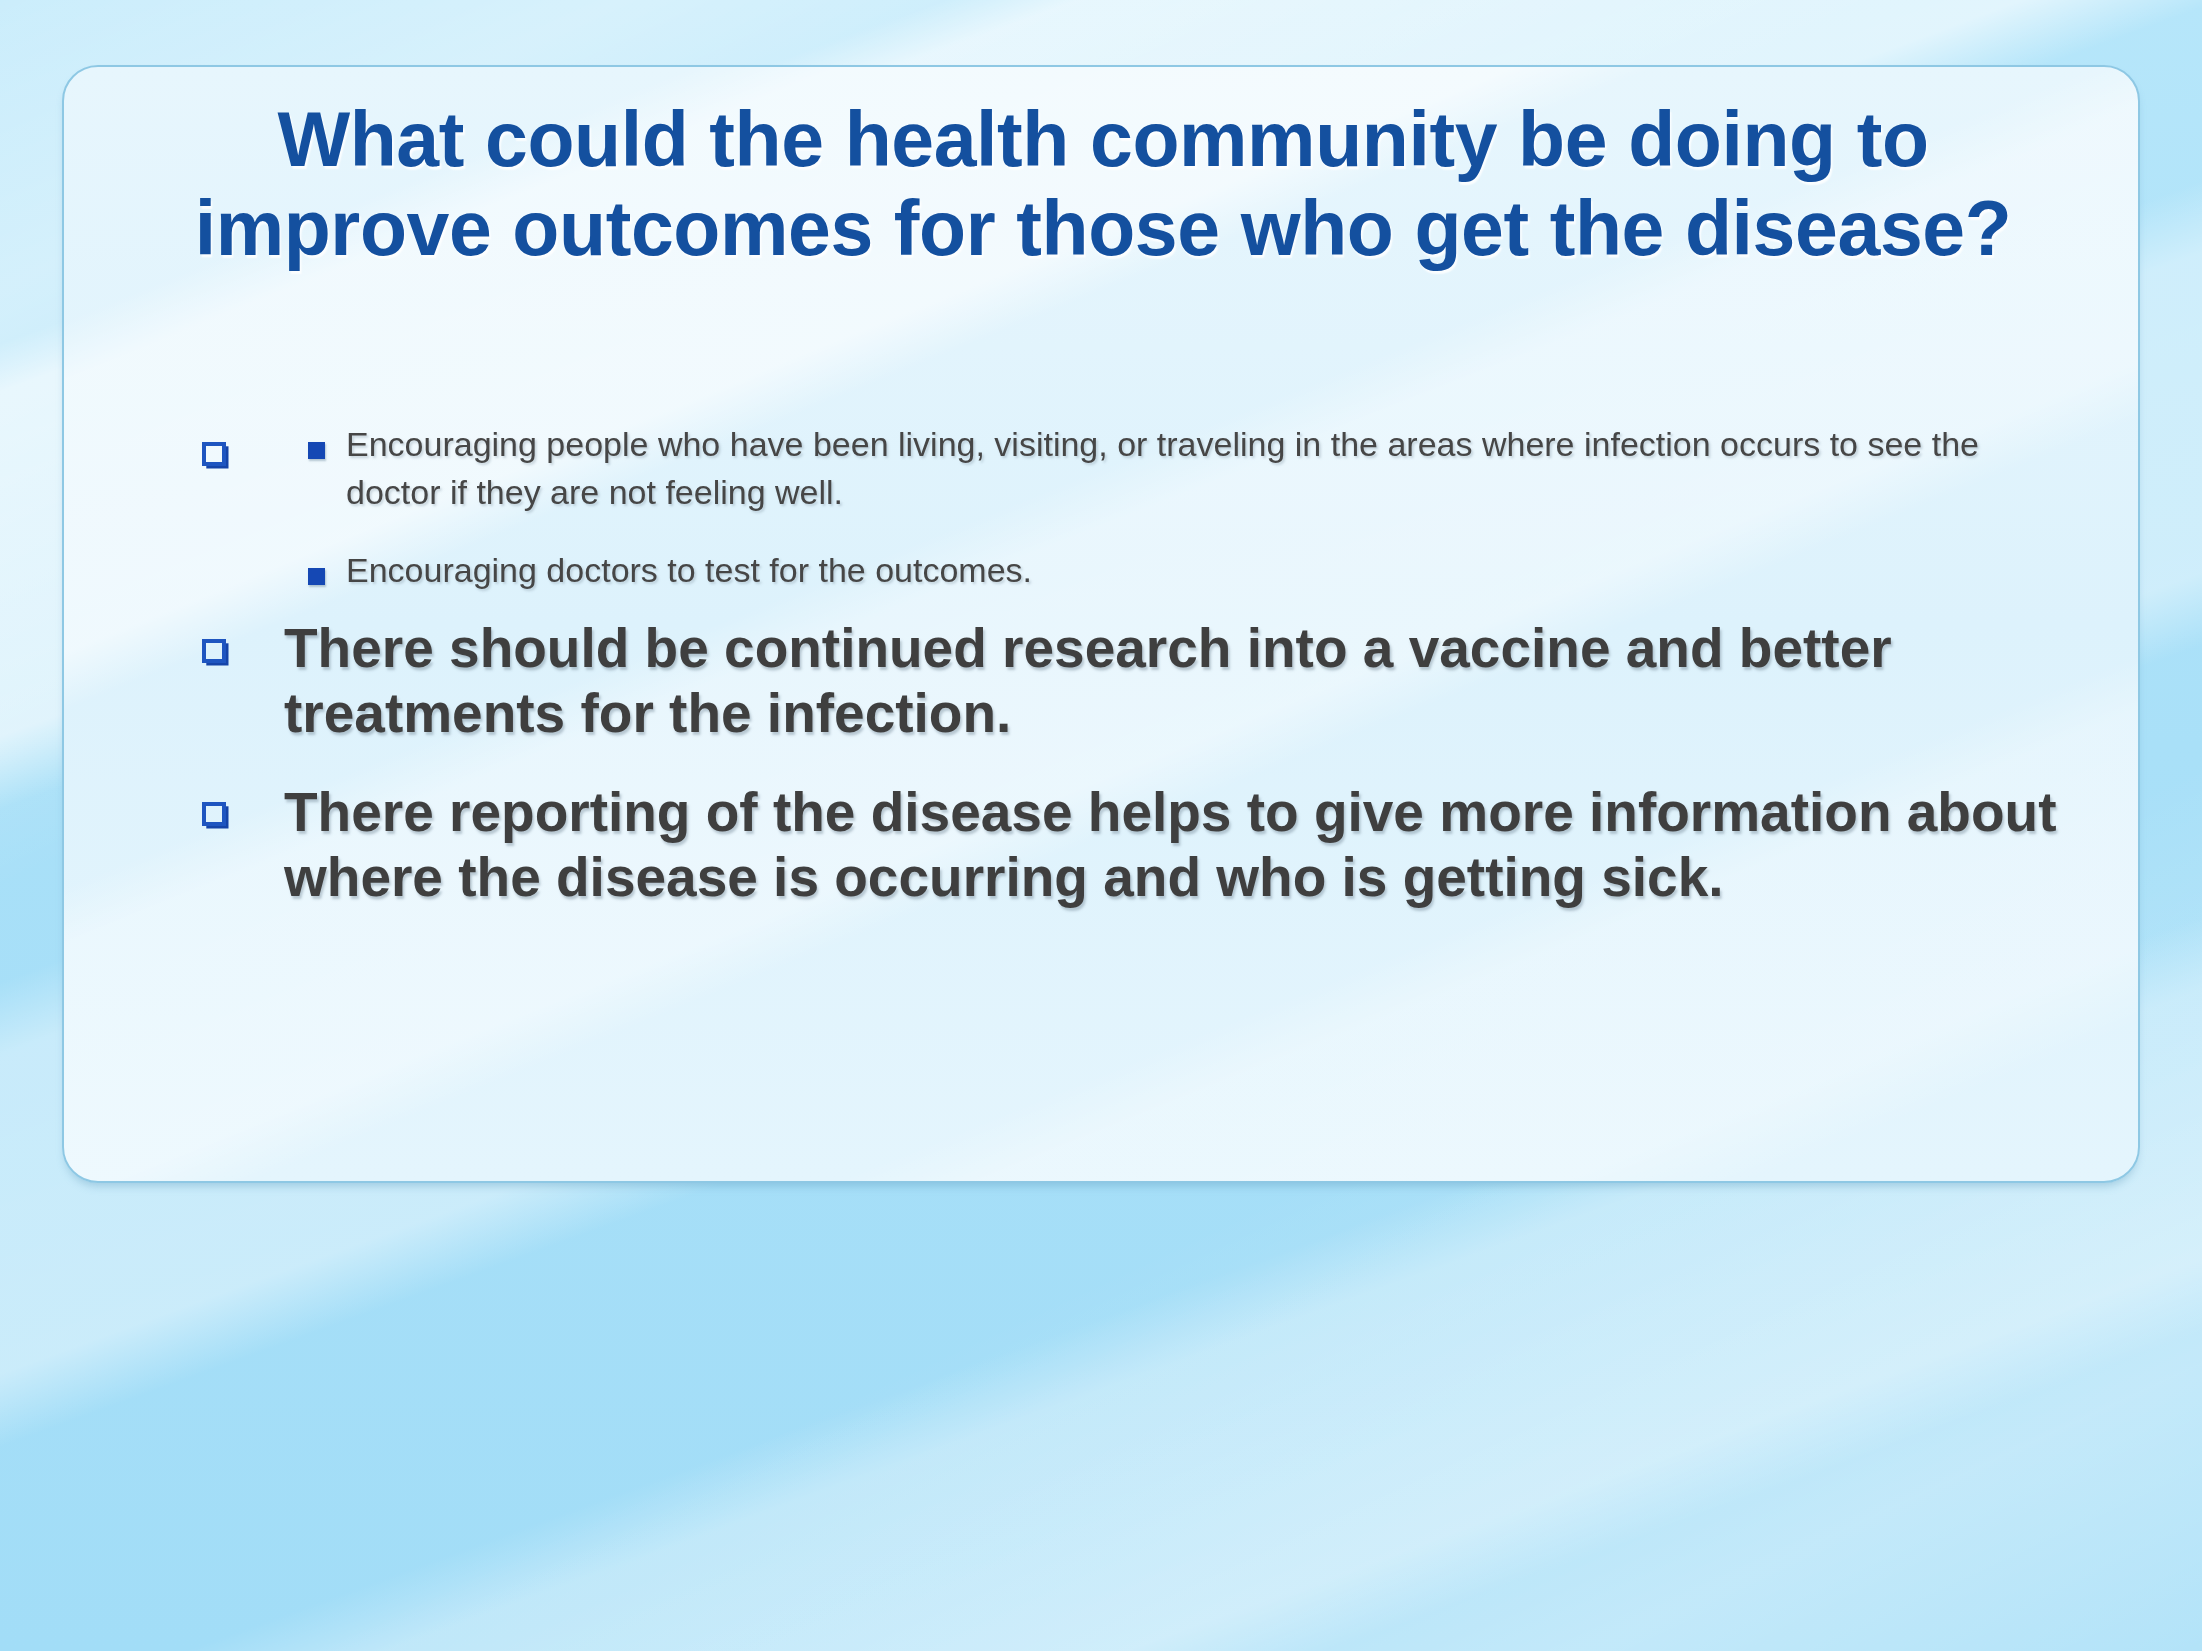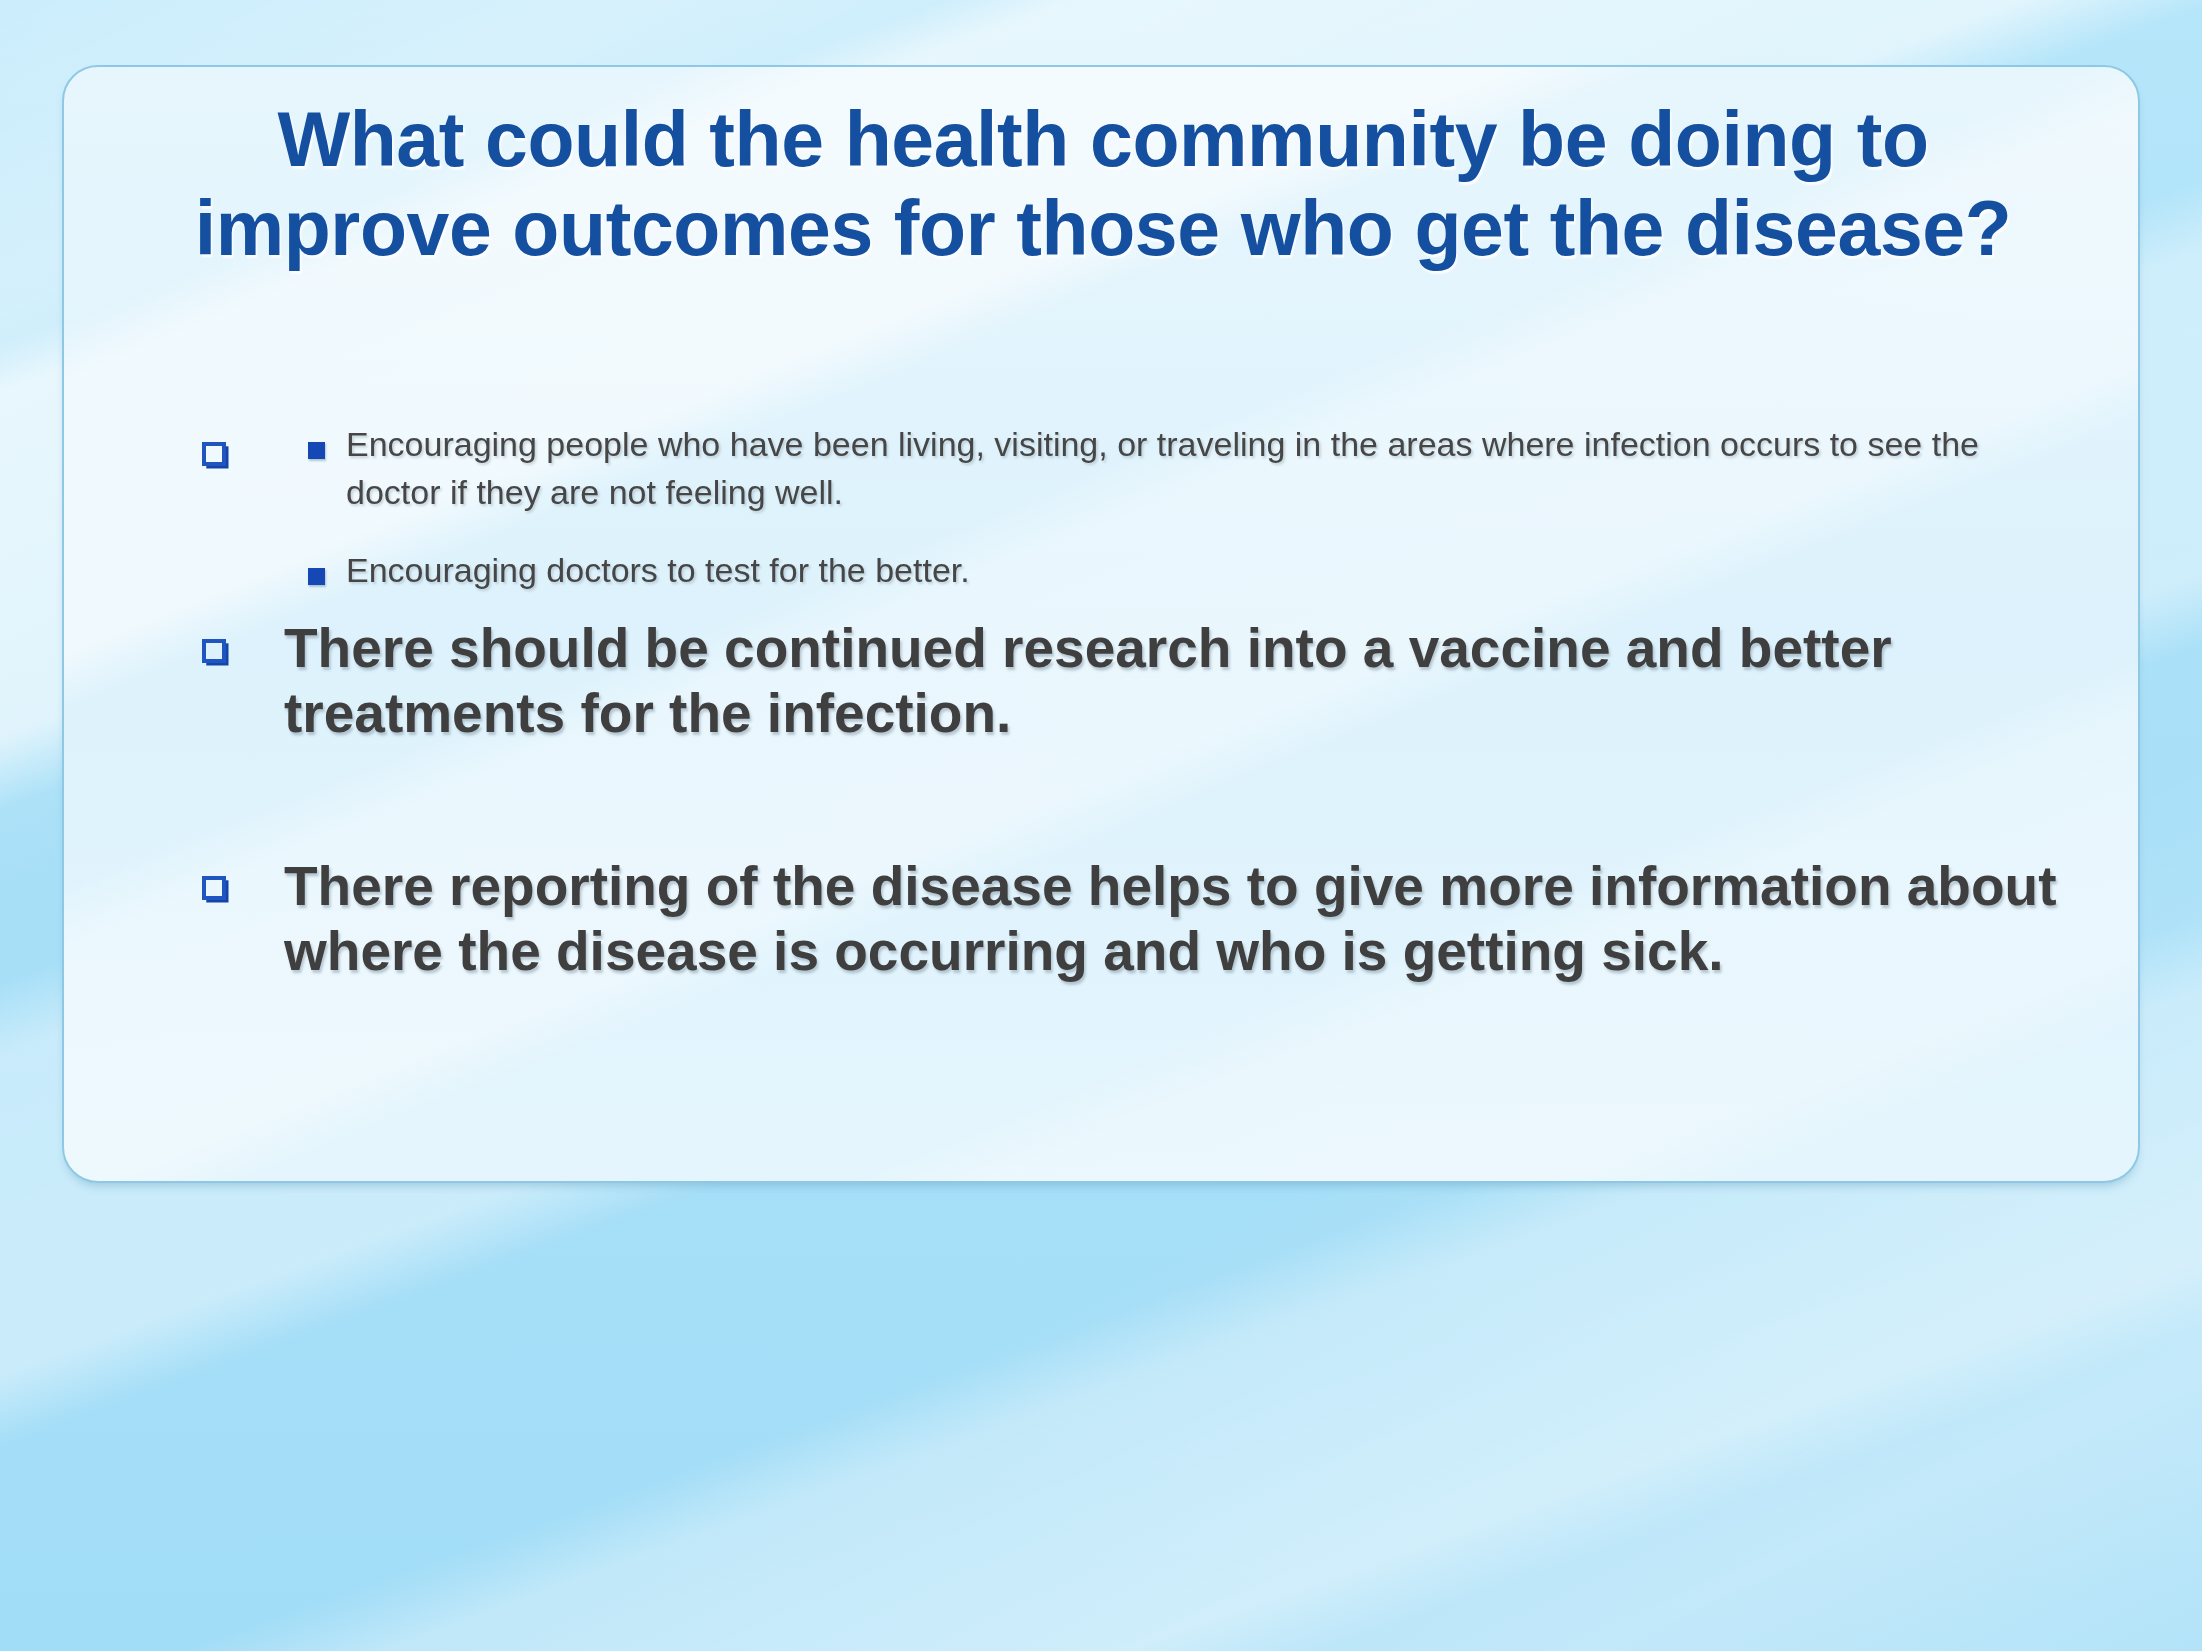--- a/index.html
+++ b/index.html
@@ -167,21 +167,21 @@
   .marker-filled {
     position: absolute;
     left: 24px;
     top: 22.4px;
     width: 17px;
     height: 17px;
     background: #1548b4;
     box-shadow: 0.9px 1.7px 1.7px rgba(120,145,165,0.5);
   }
 
-  .spacer-l1 { margin-bottom: 108px; }
+  .spacer-l1 { margin-bottom: 34px; }
 </style>
 </head>
 <body>
 
 <div class="slide">
 
   <div class="content-panel">
 
     <h1 class="slide-title">What could the health community be doing to improve outcomes for those who get the disease?</h1>
 
@@ -190,21 +190,21 @@
       <li class="bullet-l1 tight">
         <span class="marker-hollow"></span>
 
         <ul class="sub-list">
           <li class="bullet-l2">
             <span class="marker-filled"></span>
             <span>Encouraging people who have been living, visiting, or traveling in the areas where infection occurs to see the doctor if they are not feeling well.</span>
           </li>
           <li class="bullet-l2">
             <span class="marker-filled"></span>
-            <span>Encouraging doctors to test for the better.</span>
+            <span>Encouraging doctors to test for the outcomes.</span>
           </li>
         </ul>
       </li>
 
       <li class="bullet-l1 spacer-l1">
         <span class="marker-hollow"></span>
         <span>There should be continued research into a vaccine and better treatments for the infection.</span>
       </li>
 
       <li class="bullet-l1">

